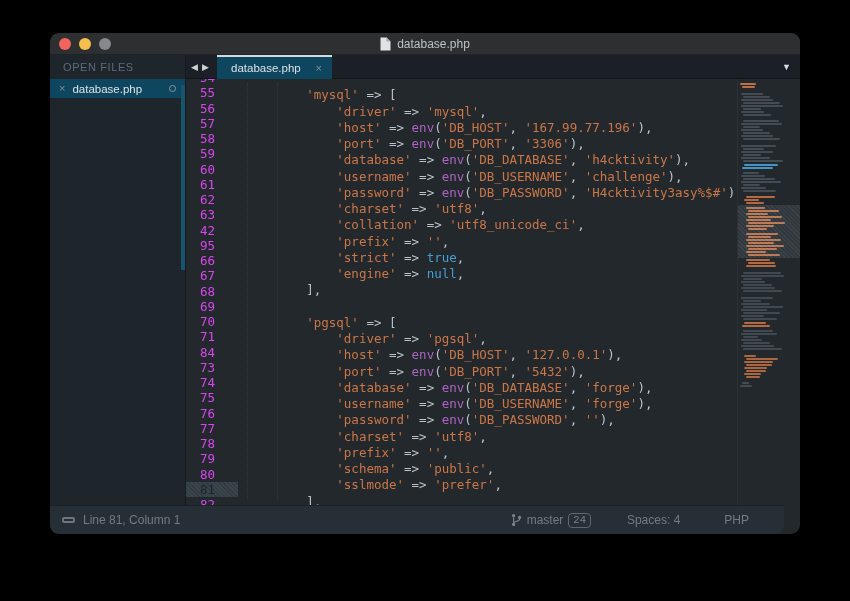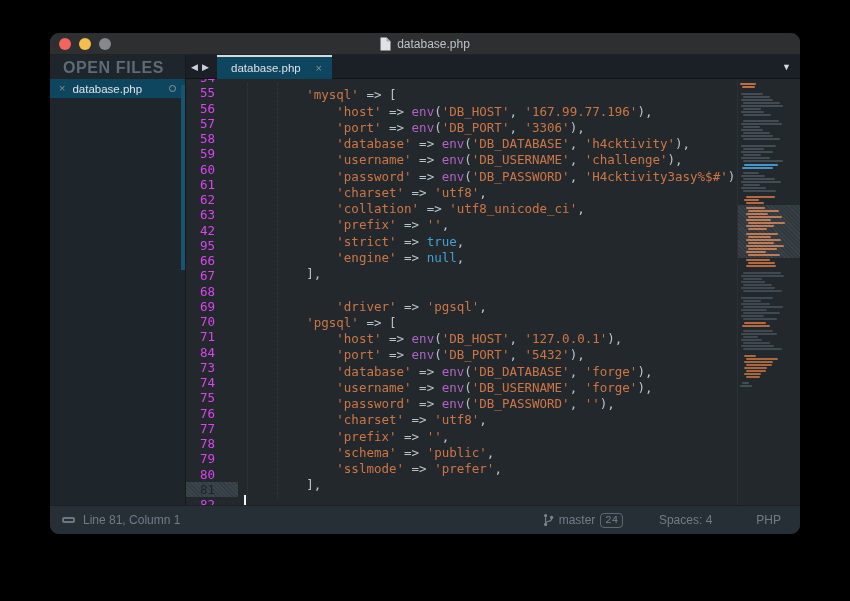--- a/index.html
+++ b/index.html
@@ -15,21 +15,21 @@
   .titlebar { position:absolute; top:0; left:0; right:0; height:22px; background:#2d2f31;
               border-radius:9px 9px 0 0; border-bottom:1px solid #202224; }
   .lights { position:absolute; left:9px; top:5px; display:flex; gap:8px; }
   .light { width:12px; height:12px; border-radius:50%; }
   .title-center { position:absolute; left:0; right:0; top:0; height:22px;
                   display:flex; align-items:center; justify-content:center; gap:6px; }
   .title-text { font-size:12px; color:#bcc2c6; }
 
   
   .sidebar { position:absolute; top:22px; left:0; width:135px; bottom:29px; background:#1e252b; }
-  .sidebar-header { height:24px; line-height:25px; padding-left:13px; font-size:16px; font-weight:bold;
+  .sidebar-header { height:24px; line-height:25px; padding-left:13px; font-size:11px; font-weight:normal;
                     letter-spacing:.6px; color:#5d6b76; }
   .file-row { height:19px; display:flex; align-items:center; background:#0e455f; padding:0 9px 0 9px; }
   .file-x { color:#7e8c96; font-size:11px; line-height:11px; }
   .file-name { color:#dde3e7; font-size:11.5px; margin-left:7px; }
   .file-dot { margin-left:auto; width:7px; height:7px; border:1px solid #8a979f; border-radius:50%; }
   .vcs-strip { position:absolute; right:0; top:30px; width:4px; height:185px; background:#175470; }
 
   
   .main { position:absolute; top:22px; left:135px; right:0; bottom:29px; border-left:1px solid rgba(0,0,0,.35); }
   .tabbar { position:absolute; top:0; left:0; right:0; height:24px; background:#1a2025;
@@ -62,23 +62,23 @@
   .cursor { position:absolute; left:-2px; top:1px; width:2px; height:13px; background:#f2f5f7; }
 
   
   .minimap { position:absolute; right:0; top:0; width:63px; height:100%; background:#22282c;
              border-left:1px solid rgba(255,255,255,.04); }
   .mm-bar { position:absolute; height:2px; border-radius:1px; }
   .mm-viewport { position:absolute; left:0; right:0; background:rgba(190,212,222,.10);
       background-image:repeating-linear-gradient(45deg, rgba(255,255,255,.05) 0 1px, transparent 1px 3px); }
 
   
-  .statusbar { position:absolute; bottom:0; left:0; right:0; height:29px; background:#272f36;
+  .statusbar { position:absolute; bottom:0; left:0; right:16px; height:29px; background:#272f36;
                border-top:1px solid #1b2126; border-radius:0 0 9px 9px;
-               display:flex; align-items:center; padding:0 19px 0 12px; color:#6f7c87; font-size:12px; }
+               display:flex; align-items:center; padding:0 35px 0 12px; color:#6f7c87; font-size:12px; }
   .mode-icon { width:13px; height:6px; border:2px solid #6a7681; border-radius:2px; margin-right:8px; }
   .sb-right { margin-left:auto; display:flex; align-items:center; }
   .branch-group { display:flex; align-items:center; gap:5px; }
   .badge { border:1px solid #5c6872; border-radius:4px; font-size:10.5px; line-height:13px;
            padding:0 4px; color:#75828d;font-family:Liberation Mono, monospace; }
   .sb-spaces { margin-left:36px; }
   .sb-lang { margin-left:44px; }
 </style>
 </head>
 <body>
@@ -154,34 +154,35 @@
             <div class="gut-line">77</div>
             <div class="gut-line">78</div>
             <div class="gut-line">79</div>
             <div class="gut-line">80</div>
             <div class="gut-line current">81</div>
             <div class="gut-line">82</div>
           </div>
         <div class="code" id="code-lines">
             <pre class="code-line"></pre>
             <pre class="code-line"><span class="tk-w">        </span><span class="tk-s">'mysql'</span><span class="tk-p"> =&gt; [</span></pre>
+            <pre class="code-line"><span class="tk-w">            </span><span class="tk-s">'driver'</span><span class="tk-p"> =&gt; </span><span class="tk-s">'mysql'</span><span class="tk-p">,</span></pre>
             <pre class="code-line"><span class="tk-w">            </span><span class="tk-s">'host'</span><span class="tk-p"> =&gt; </span><span class="tk-f">env</span><span class="tk-p">(</span><span class="tk-s">'DB_HOST'</span><span class="tk-p">, </span><span class="tk-s">'167.99.77.196'</span><span class="tk-p">),</span></pre>
             <pre class="code-line"><span class="tk-w">            </span><span class="tk-s">'port'</span><span class="tk-p"> =&gt; </span><span class="tk-f">env</span><span class="tk-p">(</span><span class="tk-s">'DB_PORT'</span><span class="tk-p">, </span><span class="tk-s">'3306'</span><span class="tk-p">),</span></pre>
             <pre class="code-line"><span class="tk-w">            </span><span class="tk-s">'database'</span><span class="tk-p"> =&gt; </span><span class="tk-f">env</span><span class="tk-p">(</span><span class="tk-s">'DB_DATABASE'</span><span class="tk-p">, </span><span class="tk-s">'h4cktivity'</span><span class="tk-p">),</span></pre>
             <pre class="code-line"><span class="tk-w">            </span><span class="tk-s">'username'</span><span class="tk-p"> =&gt; </span><span class="tk-f">env</span><span class="tk-p">(</span><span class="tk-s">'DB_USERNAME'</span><span class="tk-p">, </span><span class="tk-s">'challenge'</span><span class="tk-p">),</span></pre>
             <pre class="code-line"><span class="tk-w">            </span><span class="tk-s">'password'</span><span class="tk-p"> =&gt; </span><span class="tk-f">env</span><span class="tk-p">(</span><span class="tk-s">'DB_PASSWORD'</span><span class="tk-p">, </span><span class="tk-s">'H4cktivity3asy%$#'</span><span class="tk-p">),</span></pre>
             <pre class="code-line"><span class="tk-w">            </span><span class="tk-s">'charset'</span><span class="tk-p"> =&gt; </span><span class="tk-s">'utf8'</span><span class="tk-p">,</span></pre>
             <pre class="code-line"><span class="tk-w">            </span><span class="tk-s">'collation'</span><span class="tk-p"> =&gt; </span><span class="tk-s">'utf8_unicode_ci'</span><span class="tk-p">,</span></pre>
             <pre class="code-line"><span class="tk-w">            </span><span class="tk-s">'prefix'</span><span class="tk-p"> =&gt; </span><span class="tk-s">''</span><span class="tk-p">,</span></pre>
             <pre class="code-line"><span class="tk-w">            </span><span class="tk-s">'strict'</span><span class="tk-p"> =&gt; </span><span class="tk-k">true</span><span class="tk-p">,</span></pre>
             <pre class="code-line"><span class="tk-w">            </span><span class="tk-s">'engine'</span><span class="tk-p"> =&gt; </span><span class="tk-k">null</span><span class="tk-p">,</span></pre>
             <pre class="code-line"><span class="tk-w">        </span><span class="tk-p">],</span></pre>
             <pre class="code-line"></pre>
+            <pre class="code-line"><span class="tk-w">        </span><span class="tk-s">'pgsql'</span><span class="tk-p"> =&gt; [</span></pre>
             <pre class="code-line"><span class="tk-w">            </span><span class="tk-s">'driver'</span><span class="tk-p"> =&gt; </span><span class="tk-s">'pgsql'</span><span class="tk-p">,</span></pre>
-            <pre class="code-line"><span class="tk-w">        </span><span class="tk-s">'pgsql'</span><span class="tk-p"> =&gt; [</span></pre>
             <pre class="code-line"><span class="tk-w">            </span><span class="tk-s">'host'</span><span class="tk-p"> =&gt; </span><span class="tk-f">env</span><span class="tk-p">(</span><span class="tk-s">'DB_HOST'</span><span class="tk-p">, </span><span class="tk-s">'127.0.0.1'</span><span class="tk-p">),</span></pre>
             <pre class="code-line"><span class="tk-w">            </span><span class="tk-s">'port'</span><span class="tk-p"> =&gt; </span><span class="tk-f">env</span><span class="tk-p">(</span><span class="tk-s">'DB_PORT'</span><span class="tk-p">, </span><span class="tk-s">'5432'</span><span class="tk-p">),</span></pre>
             <pre class="code-line"><span class="tk-w">            </span><span class="tk-s">'database'</span><span class="tk-p"> =&gt; </span><span class="tk-f">env</span><span class="tk-p">(</span><span class="tk-s">'DB_DATABASE'</span><span class="tk-p">, </span><span class="tk-s">'forge'</span><span class="tk-p">),</span></pre>
             <pre class="code-line"><span class="tk-w">            </span><span class="tk-s">'username'</span><span class="tk-p"> =&gt; </span><span class="tk-f">env</span><span class="tk-p">(</span><span class="tk-s">'DB_USERNAME'</span><span class="tk-p">, </span><span class="tk-s">'forge'</span><span class="tk-p">),</span></pre>
             <pre class="code-line"><span class="tk-w">            </span><span class="tk-s">'password'</span><span class="tk-p"> =&gt; </span><span class="tk-f">env</span><span class="tk-p">(</span><span class="tk-s">'DB_PASSWORD'</span><span class="tk-p">, </span><span class="tk-s">''</span><span class="tk-p">),</span></pre>
             <pre class="code-line"><span class="tk-w">            </span><span class="tk-s">'charset'</span><span class="tk-p"> =&gt; </span><span class="tk-s">'utf8'</span><span class="tk-p">,</span></pre>
             <pre class="code-line"><span class="tk-w">            </span><span class="tk-s">'prefix'</span><span class="tk-p"> =&gt; </span><span class="tk-s">''</span><span class="tk-p">,</span></pre>
             <pre class="code-line"><span class="tk-w">            </span><span class="tk-s">'schema'</span><span class="tk-p"> =&gt; </span><span class="tk-s">'public'</span><span class="tk-p">,</span></pre>
             <pre class="code-line"><span class="tk-w">            </span><span class="tk-s">'sslmode'</span><span class="tk-p"> =&gt; </span><span class="tk-s">'prefer'</span><span class="tk-p">,</span></pre>
             <pre class="code-line"><span class="tk-w">        </span><span class="tk-p">],</span></pre>

